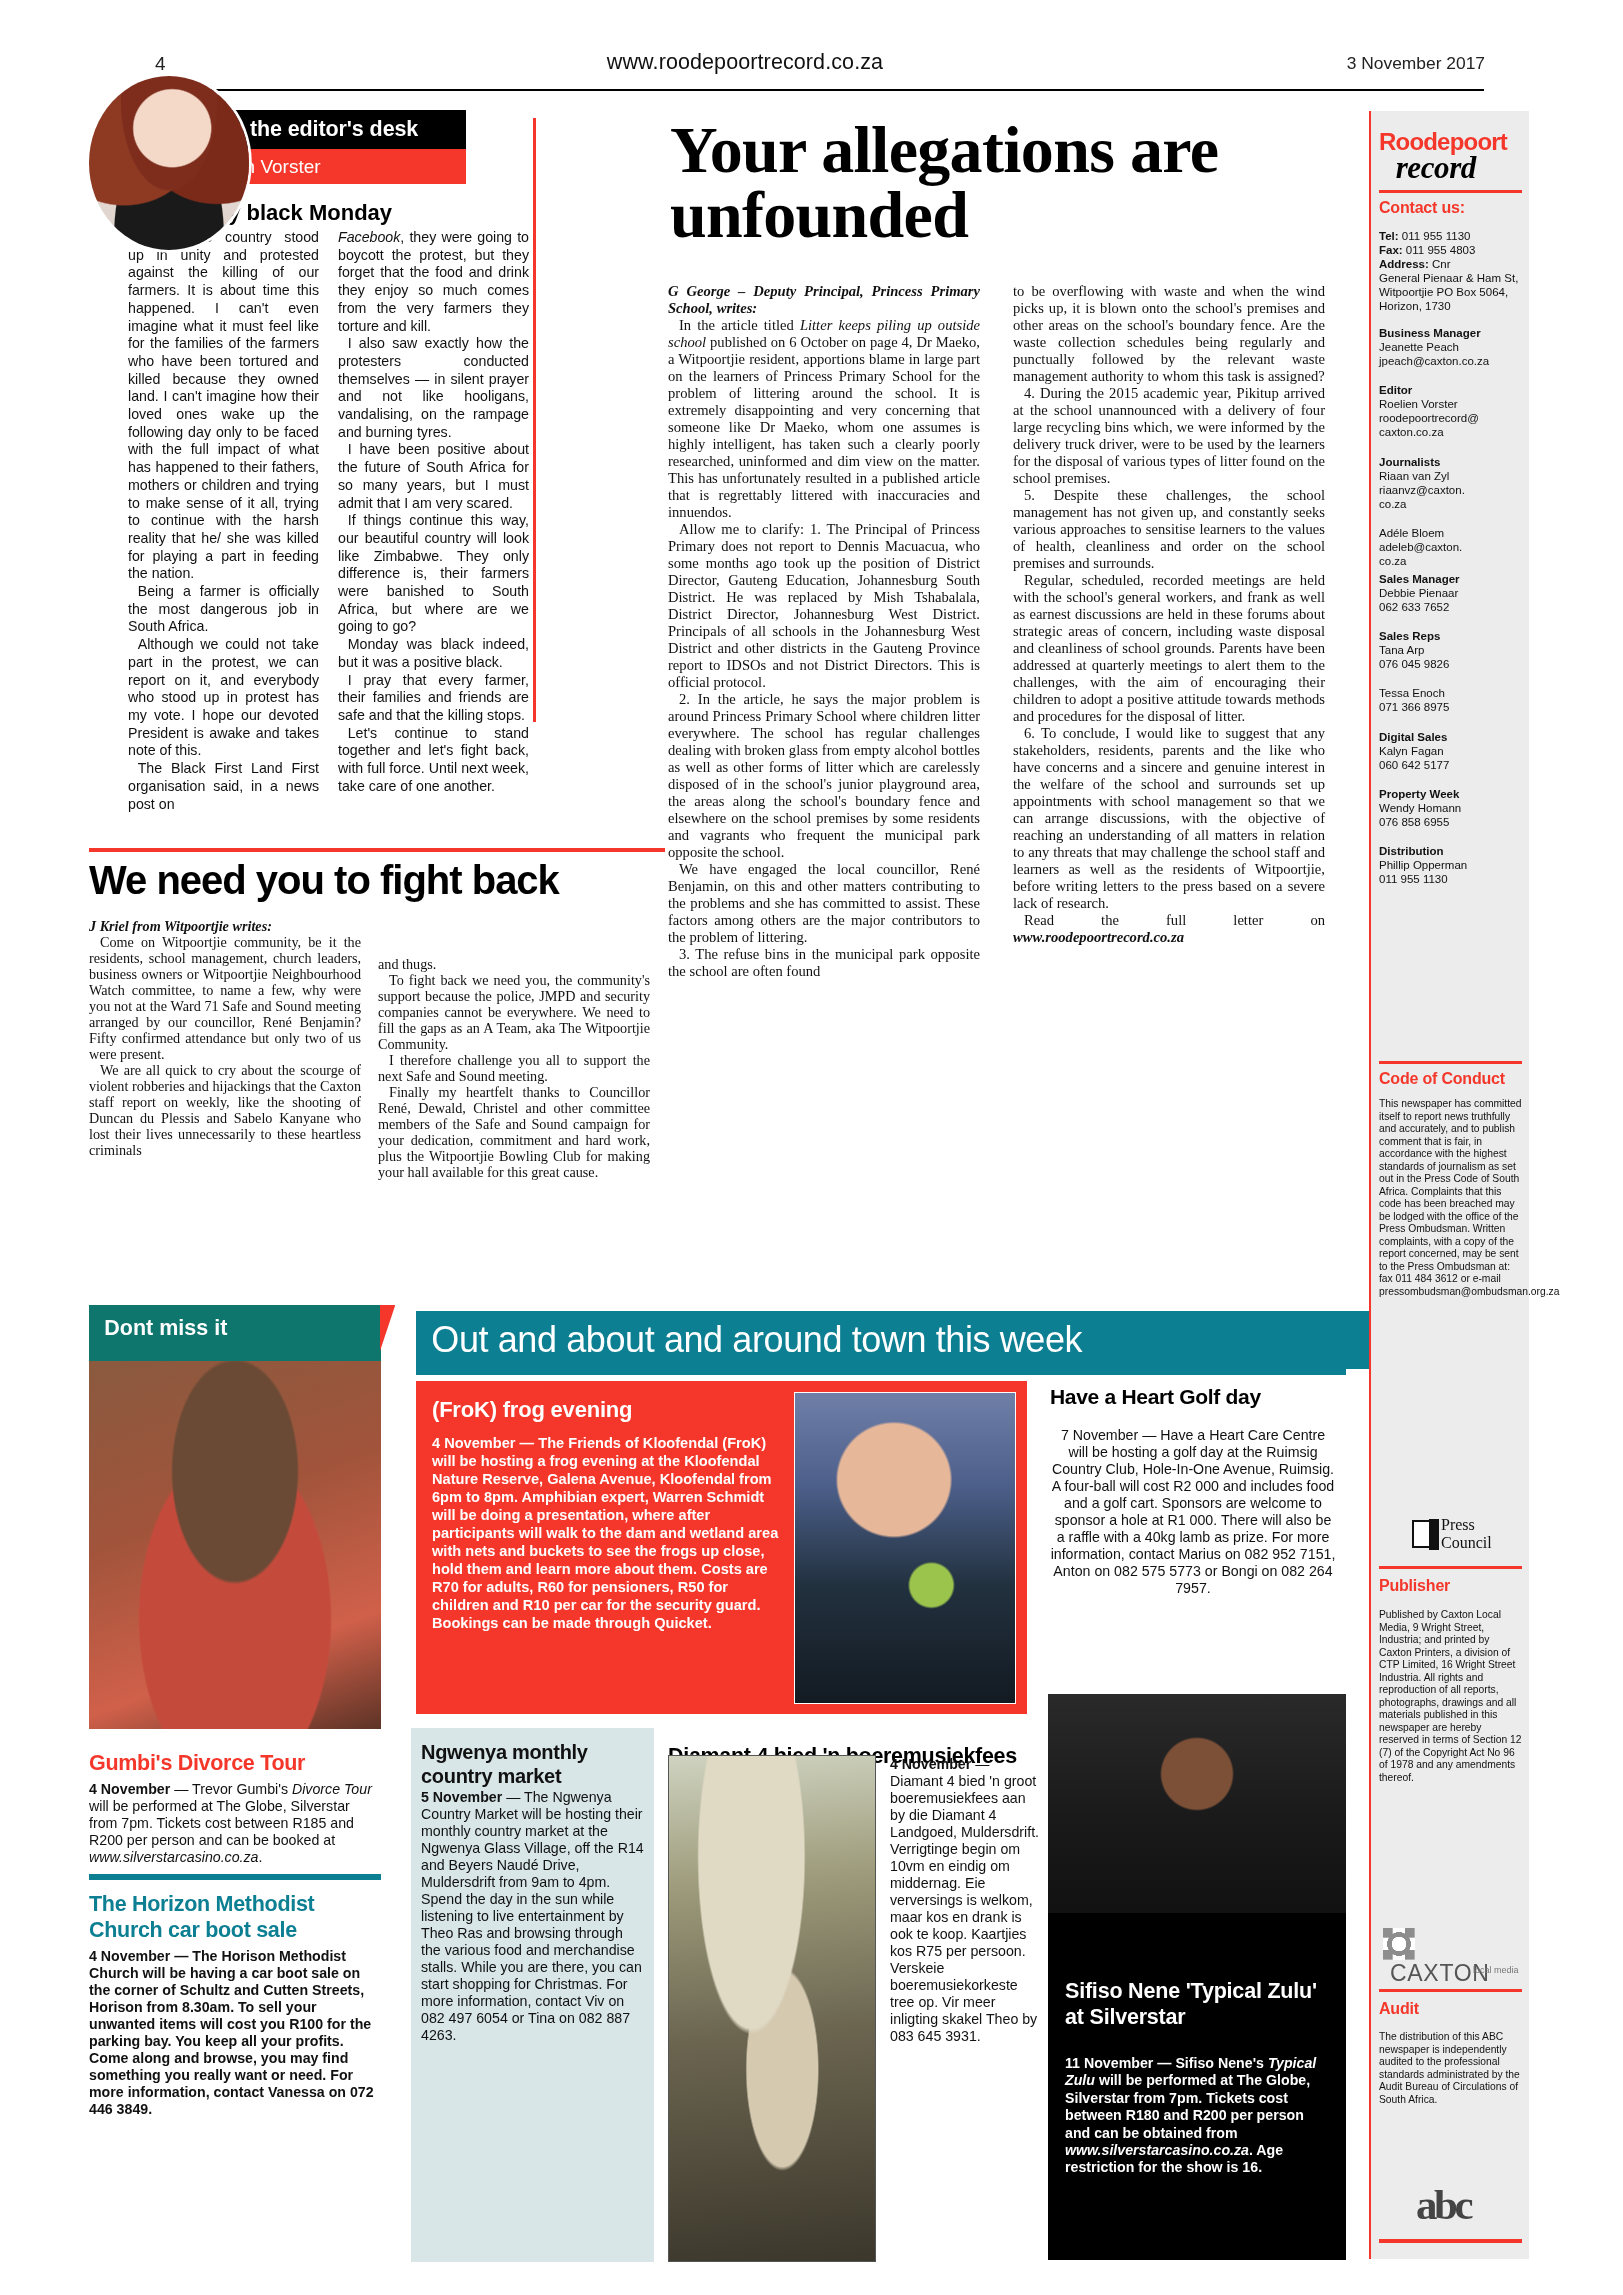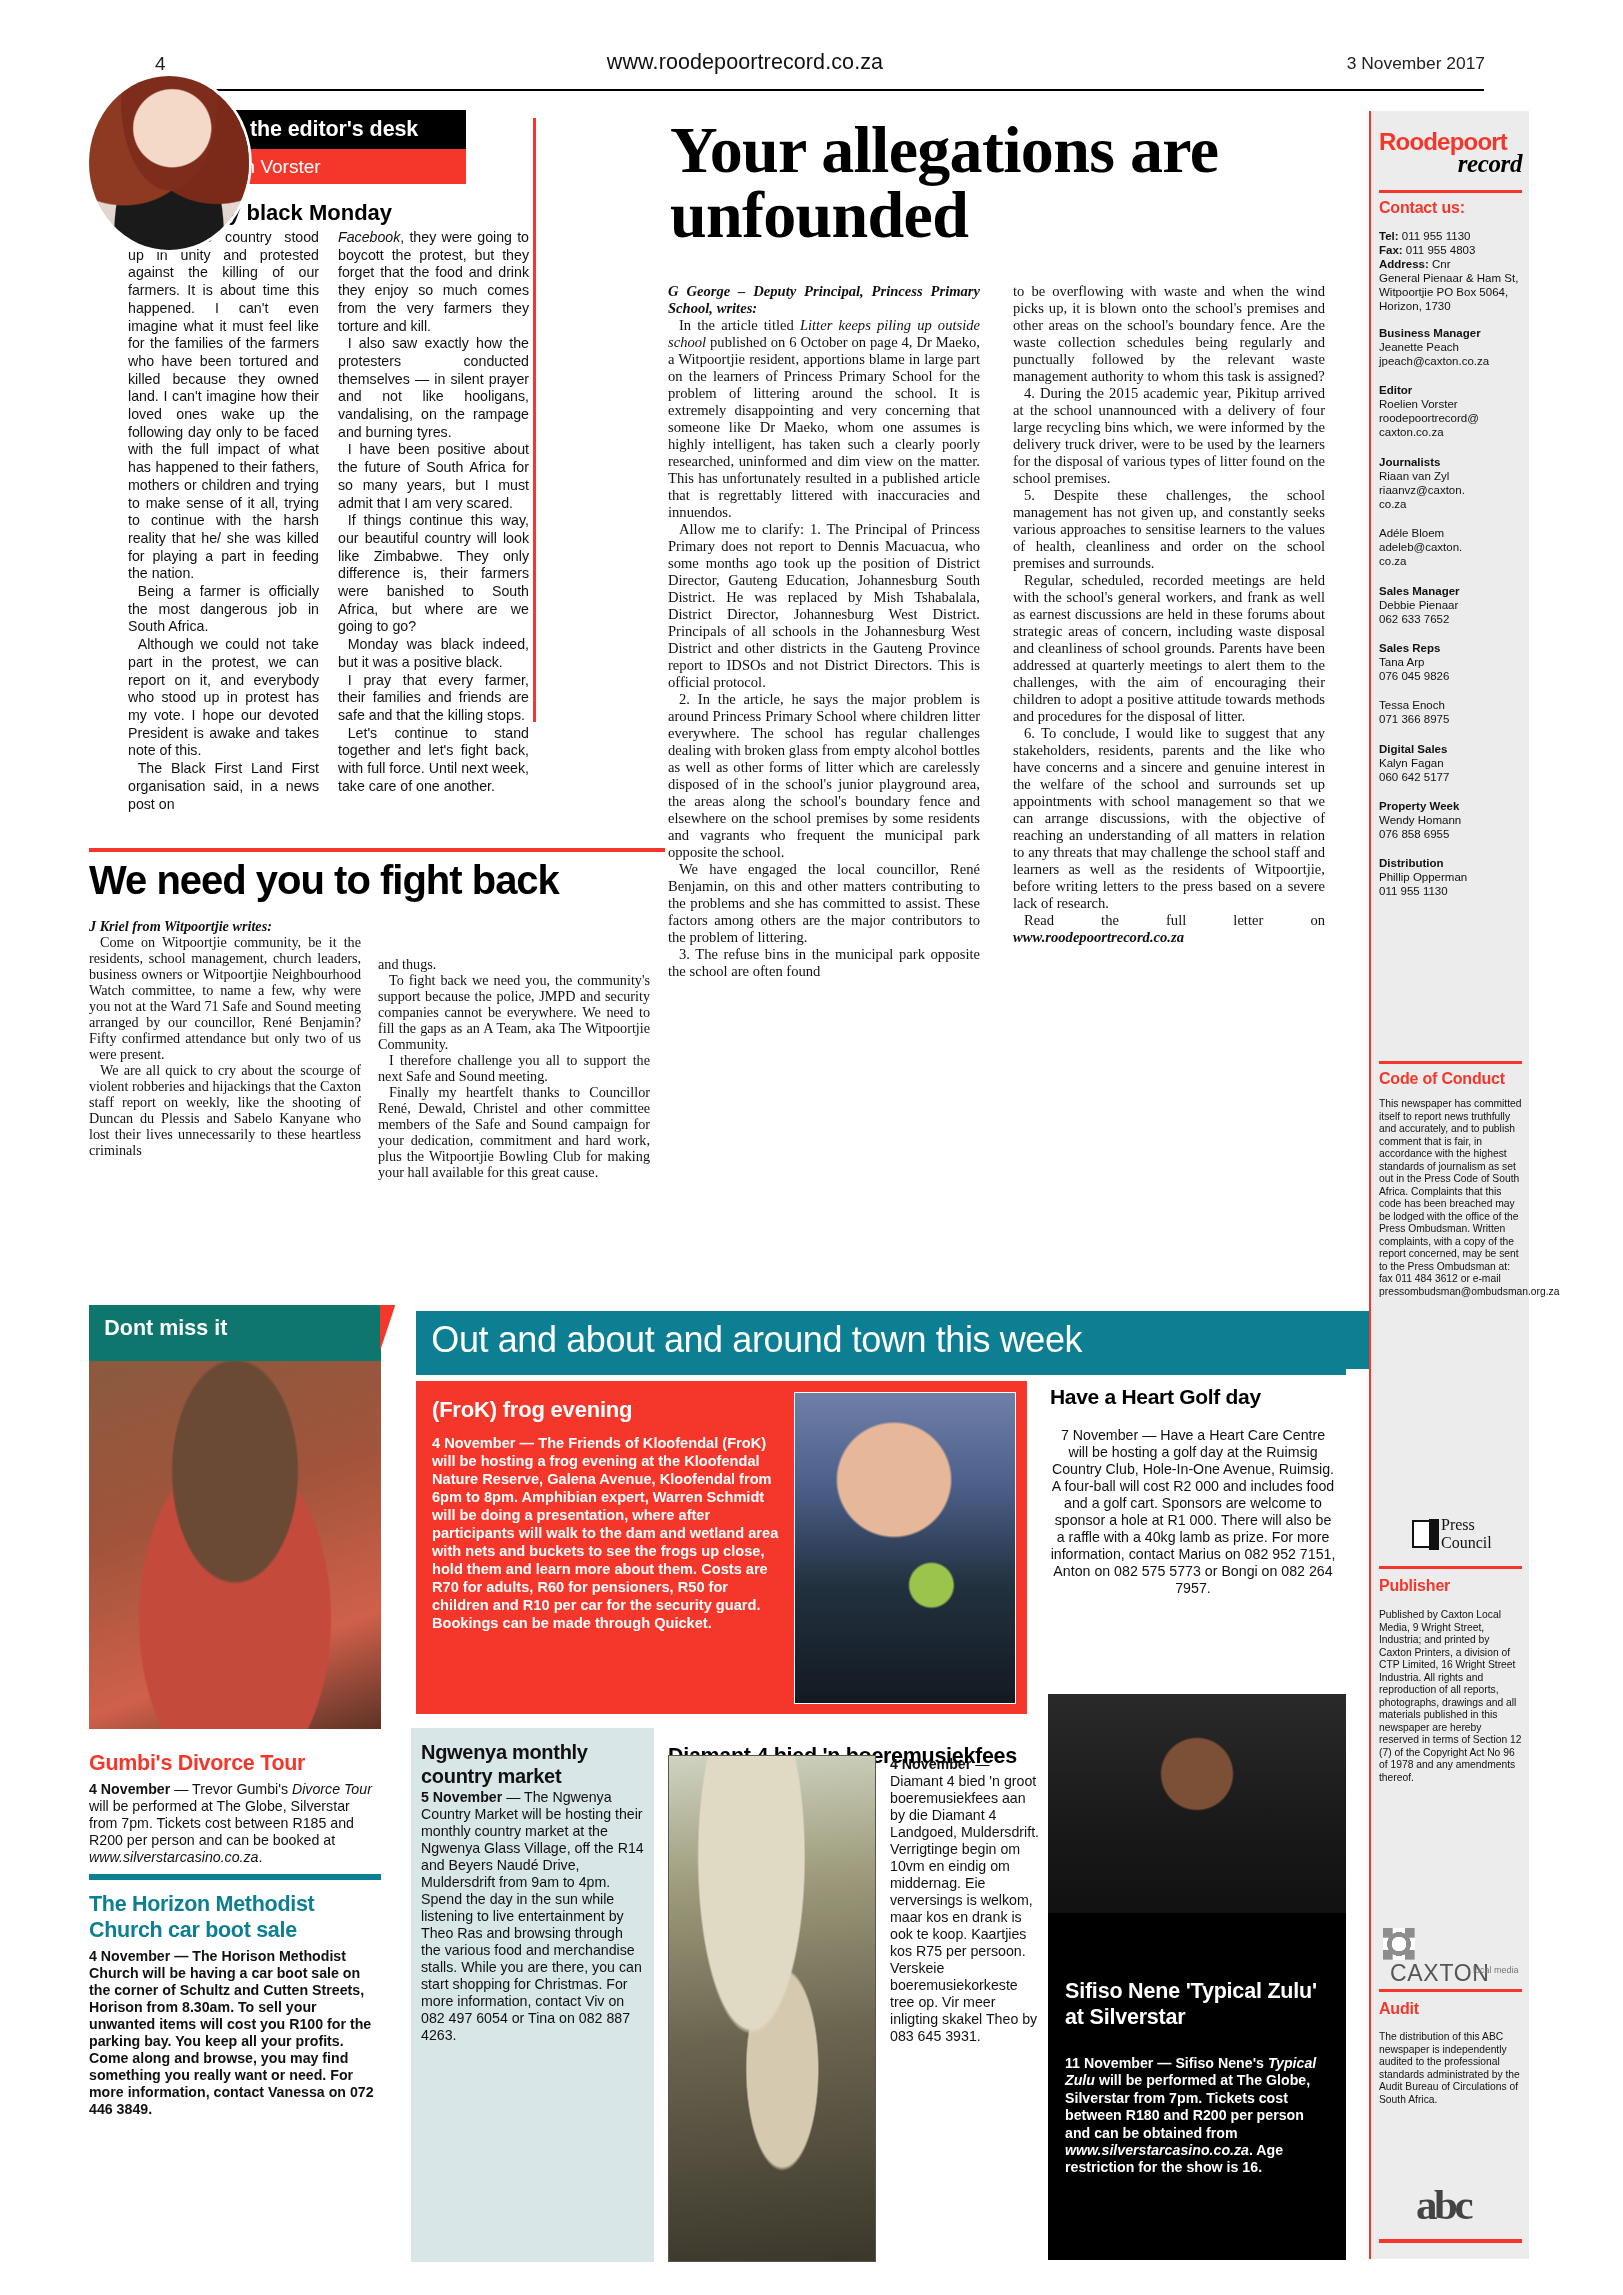--- a/index.html
+++ b/index.html
@@ -224,21 +224,21 @@
   #sidebar {
     position:absolute; left:1369px; top:111px; width:160px; height:2148px;
     background:#ececec; border-left:2.1px solid #f4372a;
   }
   .sb { position:absolute; left:1379px; width:143px; }
   .sb-logo-red {
     font-size:24px; font-weight:bold; color:#f4372a; letter-spacing:-0.8px; line-height:26px;
   }
   .sb-logo-black {
     font-family:"Liberation Serif", serif; font-style:italic; font-weight:bold;
-    font-size:25px; color:#000; letter-spacing:-0.4px; margin-top:-4.2px; padding-left:16.7px;text-align:right;
+    font-size:31px; color:#000; letter-spacing:-0.4px; margin-top:-4.2px; padding-left:16.7px;
   }
   .sb-rule { position:absolute; left:1379px; width:143px; height:2.8px; background:#f4372a; }
   .sb-h { font-size:16px; font-weight:bold; color:#f4372a; letter-spacing:-0.2px; }
   .sb-t { font-size:11.5px; line-height:14px; color:#111; }
   .sb-t b { font-weight:bold; }
   .sb-label { font-size:11.5px; font-weight:bold; color:#111; line-height:14px; }
   .sb-small { font-size:10.3px; line-height:12.5px; color:#111; }
 
   #press-logo { position:absolute; left:1412px; top:1517px; width:104px; height:36px; }
   #press-logo .sq { position:absolute; left:0; top:2.8px; width:23.6px; height:28px; border:2.8px solid #111; background:#fff; }
@@ -395,21 +395,21 @@
         <div class="sb-t">Roelien Vorster</div>
         <div class="sb-t">roodepoortrecord@</div>
         <div class="sb-t">caxton.co.za</div>
       </div>
       <div style="margin-bottom: 15.3px;">
         <div class="sb-label">Journalists</div>
         <div class="sb-t">Riaan van Zyl</div>
         <div class="sb-t">riaanvz@caxton.</div>
         <div class="sb-t">co.za</div>
       </div>
-      <div style="margin-bottom: 16px;">
+      <div style="margin-bottom: 4px;">
         <div class="sb-t">Adéle Bloem</div>
         <div class="sb-t">adeleb@caxton.</div>
         <div class="sb-t">co.za</div>
       </div>
       <div style="margin-bottom: 15.3px;">
         <div class="sb-label">Sales Manager</div>
         <div class="sb-t">Debbie Pienaar</div>
         <div class="sb-t">062 633 7652</div>
       </div>
       <div style="margin-bottom: 15.3px;">

